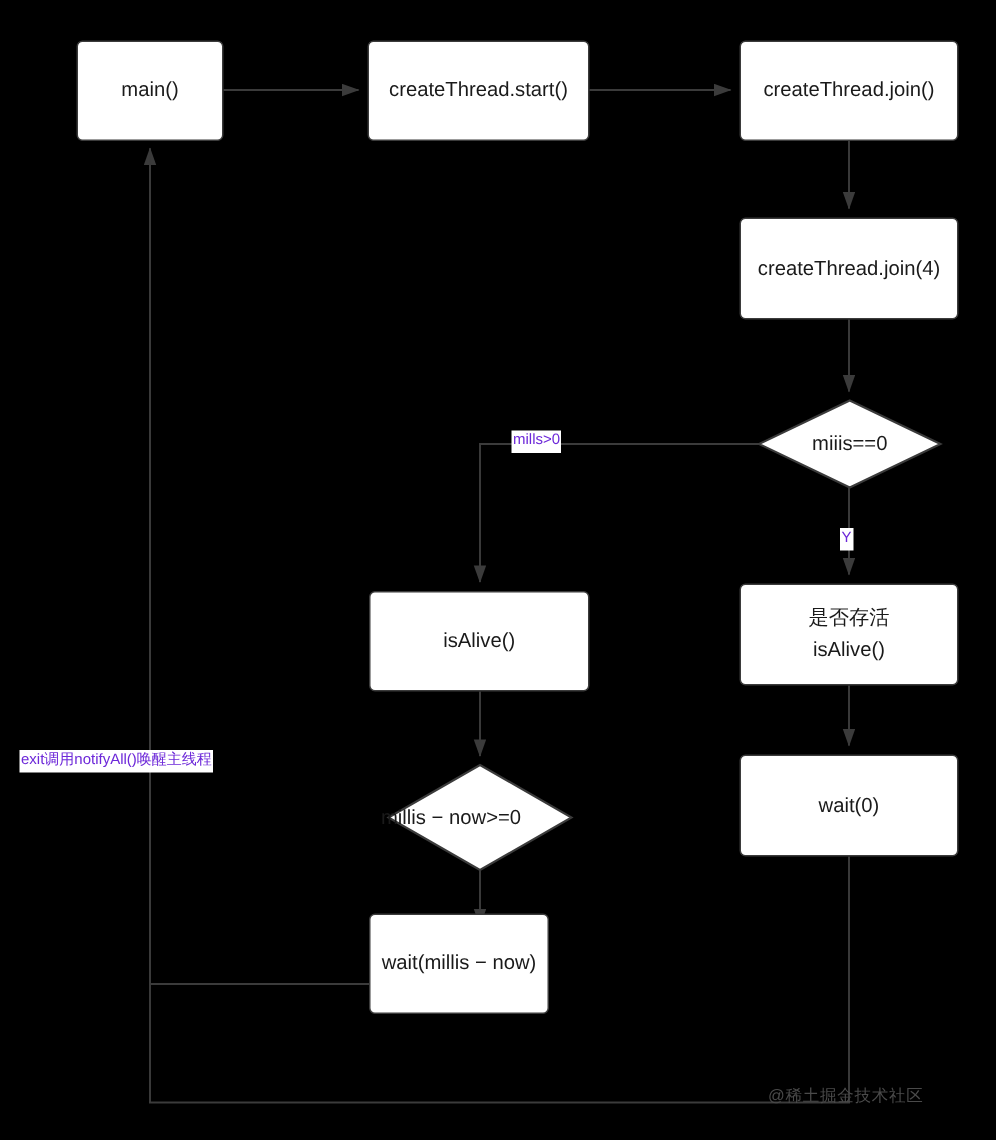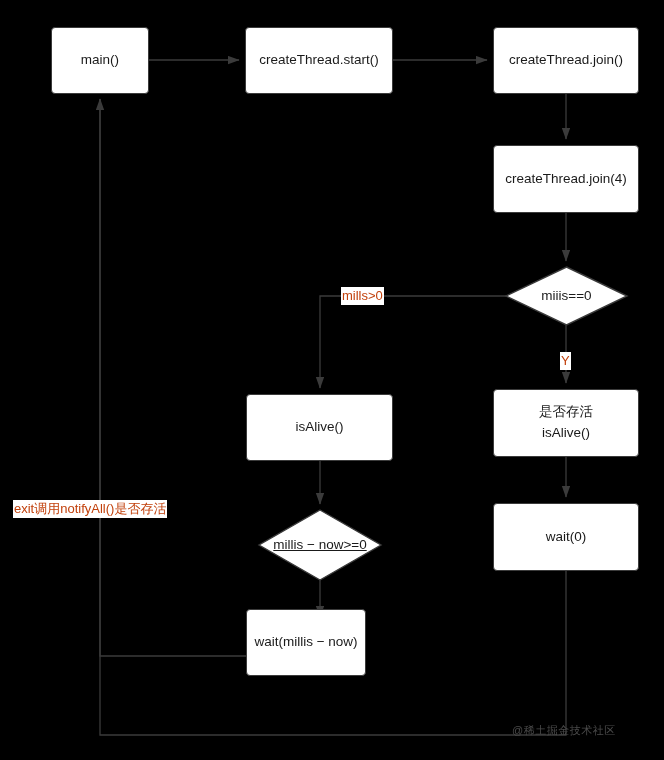--- a/index.html
+++ b/index.html
@@ -34,22 +34,22 @@
     color: #1a1a1a;
     font-size: 13.5px;
     line-height: 1.55;
     text-align: center;
     white-space: pre-line;
   }
   .node-line { display: block; }
   .edge-label {
     position: absolute;
     background: #ffffff;
-    color: #c2410c;
-    font-size: 13px;
+    color: #6d28d9;
+    font-size: 10px;
     line-height: 1.25;
     padding: 1px 1px;
     white-space: nowrap;
     box-sizing: border-box;
   }
   .watermark {
     position: absolute;
     color: #4a4a4a;
     font-size: 11px;
     letter-spacing: 0.5px;
@@ -126,34 +126,34 @@
 
   <div class="node-box" style="left:246px; top:609px; width:120px; height:67px;">
     <span class="node-line">wait(millis − now)</span>
   </div>
 
   <div style="position:absolute; left:506px; top:286px; width:121px; text-align:center;
               color:#1a1a1a; font-size:13.5px; line-height:20px;">
     <span>miiis==0</span>
   </div>
 
-  <div style="position:absolute; left:254px; top:535px; width:132px; text-align:center;
-              color:#1a1a1a; font-size:13.5px; line-height:20px;text-decoration:underline;">
+  <div style="position:absolute; left:254px; top:535px; width:132px; 
+              color:#1a1a1a; font-size:13.5px; line-height:20px;">
     <span>millis − now&gt;=0</span>
   </div>
 
   <div class="edge-label" style="left:341px; top:287px;">
     <span>mills&gt;0</span>
   </div>
 
   <div class="edge-label" style="left:560px; top:352px; text-align:center;">
     <span>Y</span>
   </div>
 
   <div class="edge-label" style="left:13px; top:500px;">
-    <span>exit调用notifyAll()是否存活</span>
+    <span>exit调用notifyAll()唤醒主线程</span>
   </div>
 
   <div class="watermark" style="left:512px; top:723px;">
     <span>@稀土掘金技术社区</span>
   </div>
 
 </div>
 
 </body></html>

